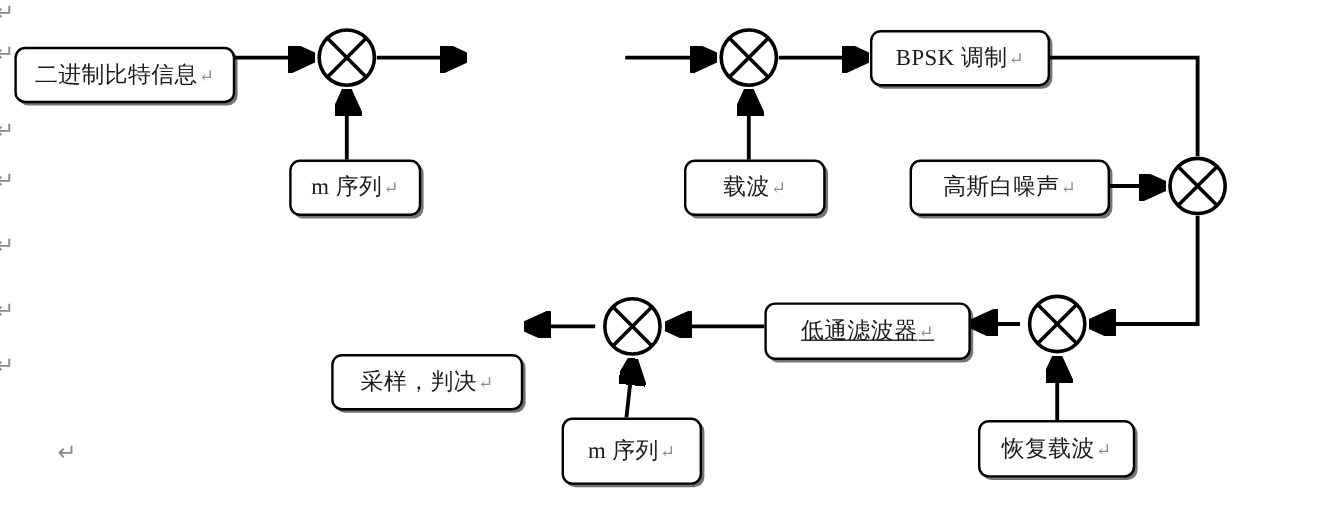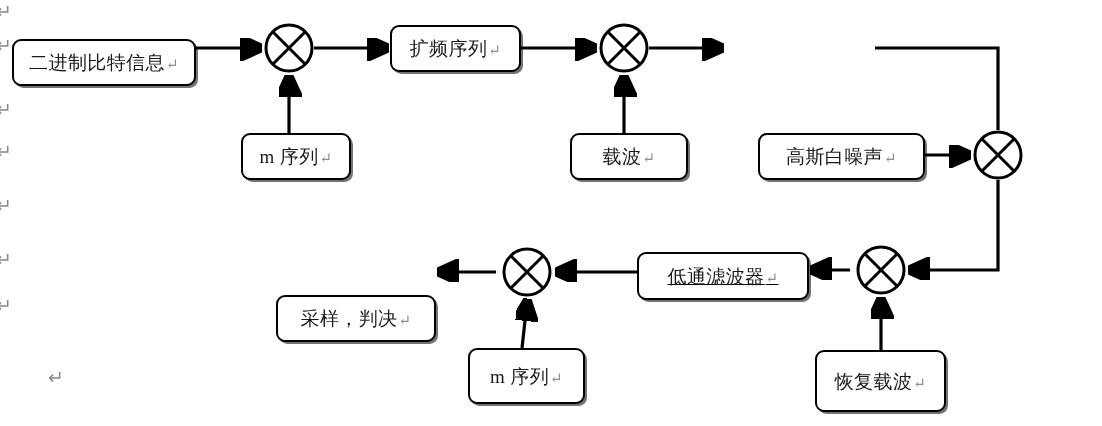--- a/index.html
+++ b/index.html
@@ -146,24 +146,24 @@
       <circle cx="25" cy="25" r="23" fill="#fff" stroke="#000" stroke-width="3"></circle>
       <line x1="8.5" y1="8.5" x2="41.5" y2="41.5" stroke="#000" stroke-width="3"></line>
       <line x1="41.5" y1="8.5" x2="8.5" y2="41.5" stroke="#000" stroke-width="3"></line>
     </svg>
   </div>
 
   <div class="node" style="left:12px; top:39px; width:184px; height:47px;">
     <span class="label"><span>二进制比特信息</span><span class="pil">↵</span></span>
   </div>
 
-  <div class="node" style="left:390px; top:25px; width:131px; height:47px;">
-    <span class="label"><span>扩频序列</span><span class="pil">↵</span></span>
-  </div>
-
+
+  <div class="node" style="left:725px; top:25px; width:150px; height:47px;">
+    <span class="label"><span>BPSK 调制</span><span class="pil">↵</span></span>
+  </div>
 
   <div class="node" style="left:241px; top:133px; width:110px; height:47px;">
     <span class="label"><span>m 序列</span><span class="pil">↵</span></span>
   </div>
 
   <div class="node" style="left:758px; top:133px; width:167px; height:47px;">
     <span class="label"><span>高斯白噪声</span><span class="pil">↵</span></span>
   </div>
 
   <div class="node" style="left:570px; top:133px; width:118px; height:47px;">
@@ -175,21 +175,21 @@
   </div>
 
   <div class="node" style="left:637px; top:252px; width:172px; height:48px;text-decoration:underline;">
     <span class="label"><span>低通滤波器</span><span class="pil">↵</span></span>
   </div>
 
   <div class="node" style="left:468px; top:348px; width:117px; height:56px;">
     <span class="label"><span>m 序列</span><span class="pil">↵</span></span>
   </div>
 
-  <div class="node" style="left:815px; top:350px; width:131px; height:62px;">
+  <div class="node" style="left:815px; top:350px; width:131px; height:48px;">
     <span class="label"><span>恢复载波</span><span class="pil">↵</span></span>
   </div>
 
   <span class="margin-mark" style="left:-4px; top:2px;">↵</span>
   <span class="margin-mark" style="left:-4px; top:36px;">↵</span>
   <span class="margin-mark" style="left:-4px; top:100px;">↵</span>
   <span class="margin-mark" style="left:-4px; top:142px;">↵</span>
   <span class="margin-mark" style="left:-4px; top:196px;">↵</span>
   <span class="margin-mark" style="left:-4px; top:250px;">↵</span>
   <span class="margin-mark" style="left:-4px; top:296px;">↵</span>

